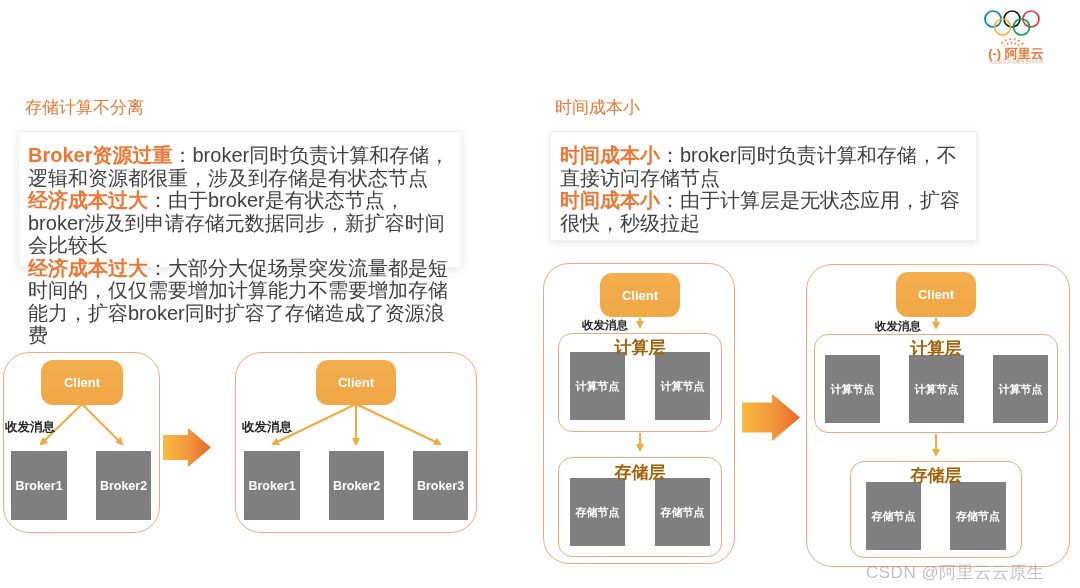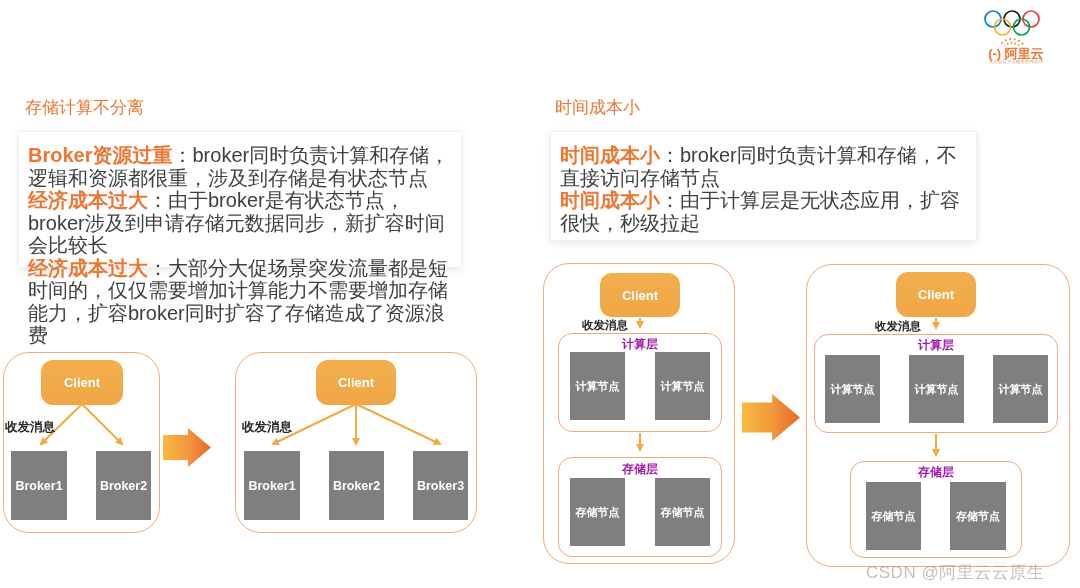--- a/index.html
+++ b/index.html
@@ -23,21 +23,21 @@
   
   .orect{border:1.5px solid var(--outline,#F5A87E);border-radius:26px;box-sizing:border-box;background:#fff;}
   .irect{border:1.5px solid var(--outline,#F5A87E);border-radius:14px;box-sizing:border-box;background:#fff;}
   
   .client{background:linear-gradient(180deg,#F3AE4D,var(--client_fill,#F0A746));border-radius:12px;color:#fff;font-weight:700;font-size:13px;display:flex;align-items:center;justify-content:center;z-index:5;}
   .gbox{background:var(--node_gray,#7F7F7F);color:#fff;font-weight:700;display:flex;align-items:center;justify-content:center;text-align:center;z-index:5;}
   .broker{font-size:12.5px;}
   .node{font-size:11px;}
   .dlabel{font-size:12.5px;font-weight:600;color:#262626;z-index:6;white-space:nowrap;}
   .dlabel-sm{font-size:11.5px;}
-  .layer-label{font-weight:700;font-size:12px;color:#a21caf;text-align:center;z-index:6;}
+  .layer-label{font-weight:700;font-size:17px;color:#a16207;text-align:center;z-index:6;}
   
   .bigarrow{
     background:linear-gradient(90deg,var(--arrow_start,#F8BA41) 0%,#F1953B 55%,var(--arrow_end,#E8662A) 100%);
     clip-path:polygon(0 18%,52% 18%,52% 0,100% 50%,52% 100%,52% 82%,0 82%);
   }
   
   #arrow-overlay{left:0;top:0;z-index:4;pointer-events:none;}
   .aline{stroke:var(--arrow_line,#F5A93C);stroke-width:2;}
   .ahead{fill:var(--arrow_line,#F5A93C);}
   

